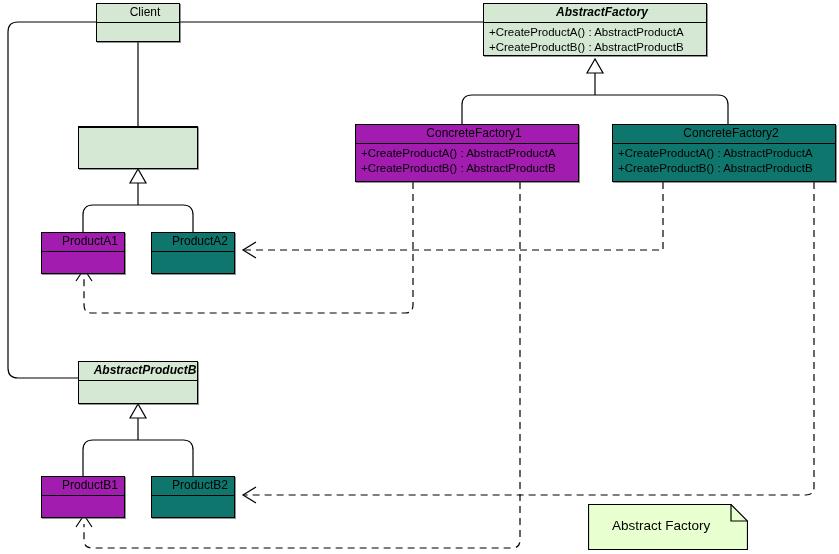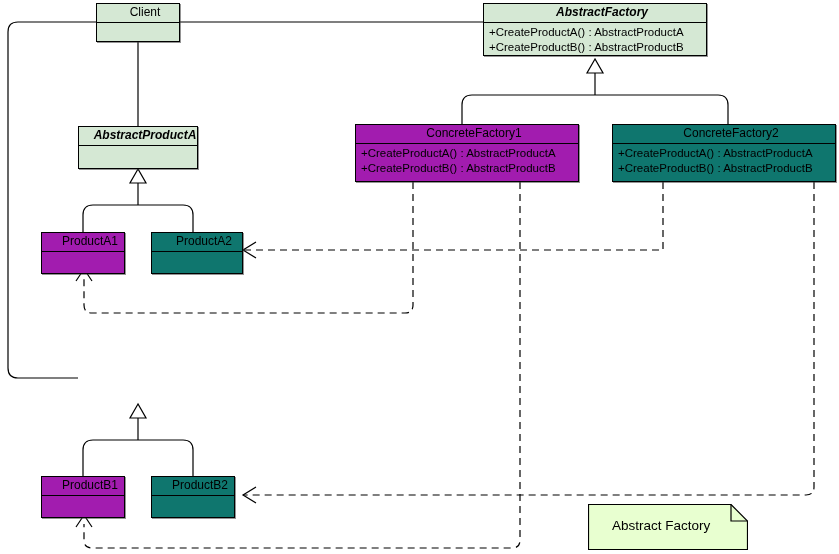--- a/index.html
+++ b/index.html
@@ -149,34 +149,37 @@
 
   <div class="uml-class fill-purple" style="left:612px; top:124px; width:224px; height:58px;">
     <div class="uml-title">ConcreteFactory2</div>
     <div class="uml-compartment" style="height:39px;">
       <div class="uml-op">+CreateProductA() : AbstractProductA</div>
       <div class="uml-op">+CreateProductB() : AbstractProductB</div>
     </div>
   </div>
 
   <div class="uml-class fill-green" style="left:78px; top:126px; width:120px; height:43px;">
-    <div class="uml-title abstract">AbstractProductA</div>
     <div class="uml-compartment empty" style="height:24px;"></div>
   </div>
 
   <div class="uml-class fill-yellow" style="left:41px; top:232px; width:84px; height:42px;">
     <div class="uml-title">ProductA1</div>
     <div class="uml-compartment empty" style="height:23px;"></div>
   </div>
 
-  <div class="uml-class fill-purple" style="left:151px; top:232px; width:92px; height:42px;">
+  <div class="uml-class fill-purple" style="left:151px; top:232px; width:84px; height:42px;">
     <div class="uml-title">ProductA2</div>
     <div class="uml-compartment empty" style="height:23px;"></div>
   </div>
 
+  <div class="uml-class fill-green" style="left:78px; top:361px; width:120px; height:43px;">
+    <div class="uml-title abstract">AbstractProductB</div>
+    <div class="uml-compartment empty" style="height:24px;"></div>
+  </div>
 
   <div class="uml-class fill-yellow" style="left:41px; top:476px; width:84px; height:42px;">
     <div class="uml-title">ProductB1</div>
     <div class="uml-compartment empty" style="height:23px;"></div>
   </div>
 
   <div class="uml-class fill-purple" style="left:151px; top:476px; width:84px; height:42px;">
     <div class="uml-title">ProductB2</div>
     <div class="uml-compartment empty" style="height:23px;"></div>
   </div>

